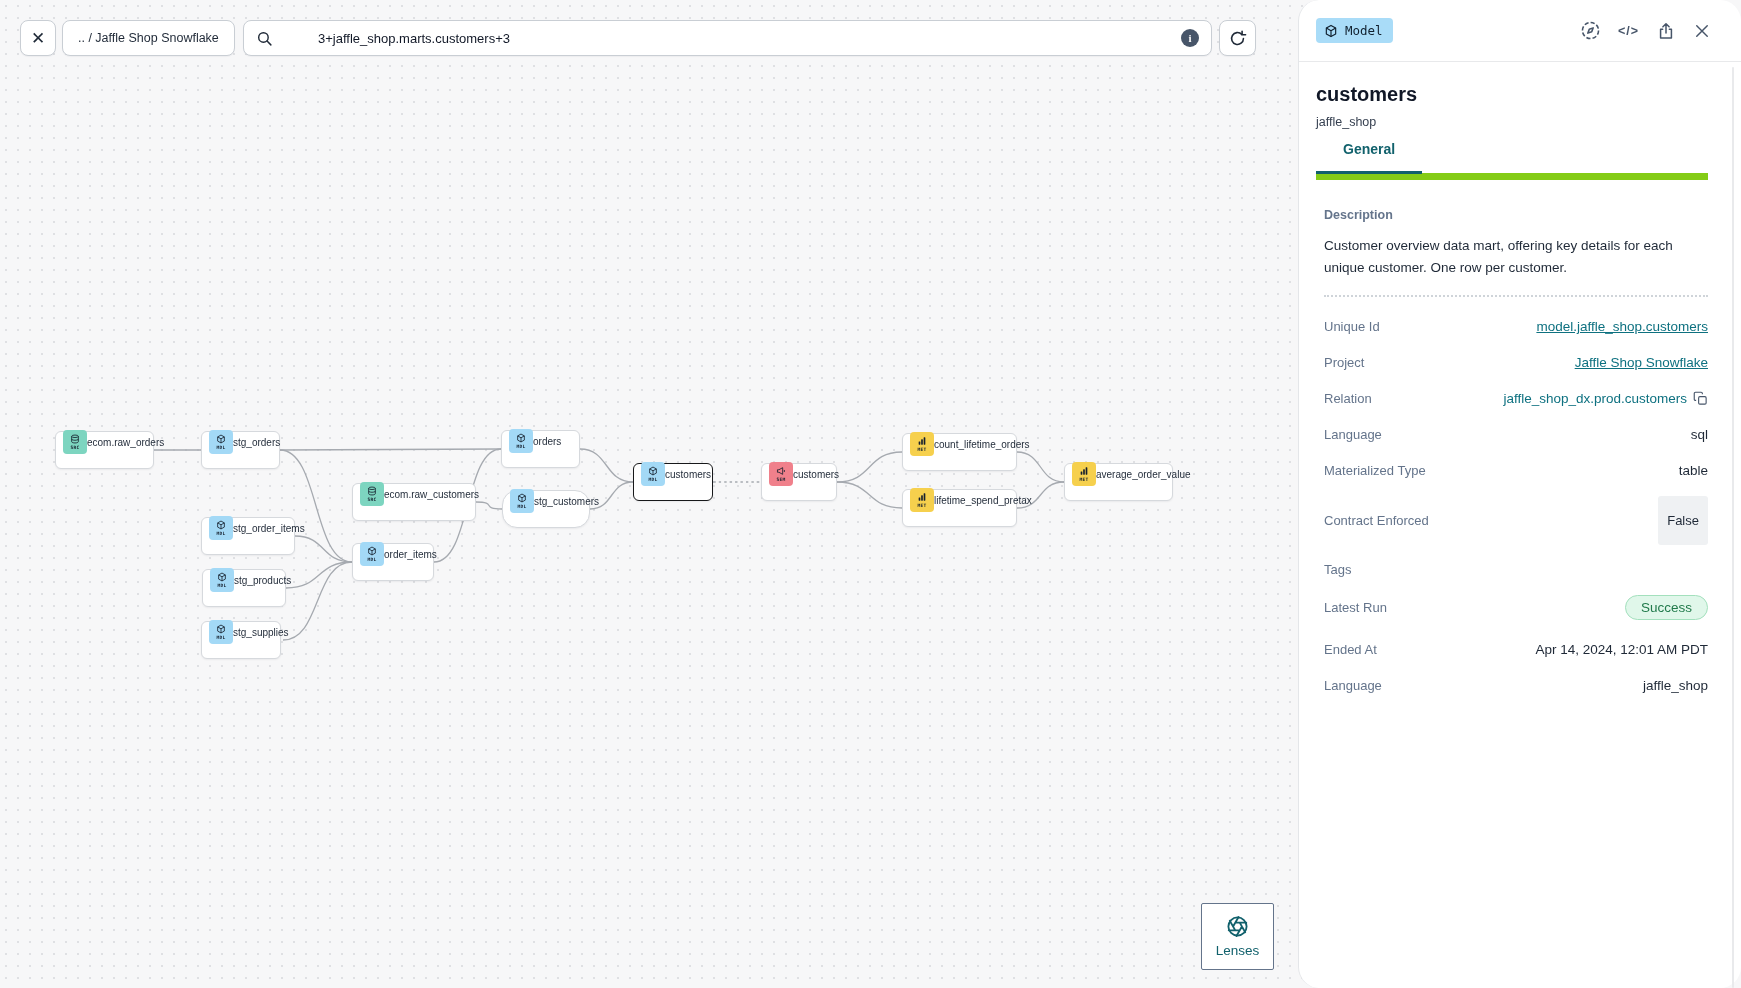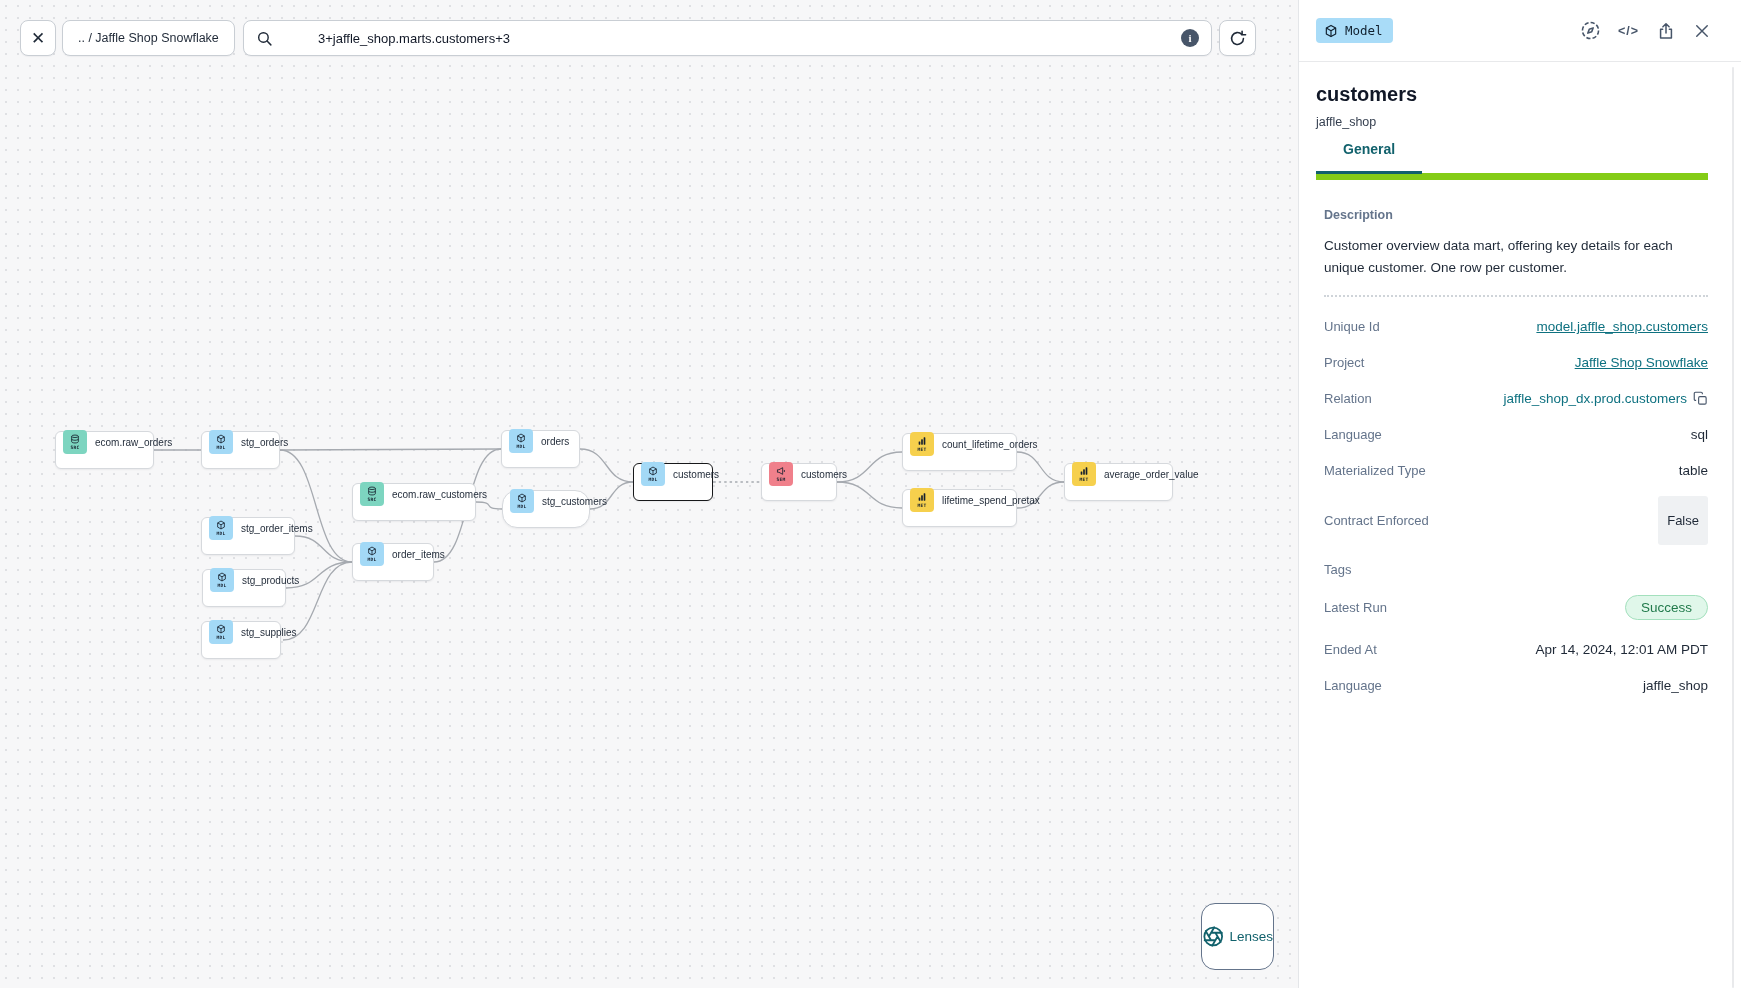--- a/index.html
+++ b/index.html
@@ -25,42 +25,42 @@
     box-shadow:0 1px 1px rgba(16,24,40,.04); }
   #searchbox input { flex:1; border:none; outline:none; font-size:13px;
     color:#111827; font-family:"Liberation Sans",sans-serif; background:transparent;margin-left:36px; }
   #btn-refresh { left:1219px; top:20px; width:37px; height:36px; }
   .info-dot { width:18px; height:18px; border-radius:50%; background:#475569;
     color:#fff; font-size:11px; font-weight:bold; display:flex; align-items:center;
     justify-content:center; font-family:"Liberation Serif",serif; flex:0 0 auto; cursor:pointer; }
 
   
   .node { position:absolute; height:38px; background:#fff; border:1px solid #d6d9dd;
-    border-radius:6px; display:flex; align-items:center; gap:8px; padding:0 10px 16px 7px;
+    border-radius:6px; display:flex; align-items:center; padding:0 10px 16px 7px;
     box-shadow:0 1px 2px rgba(16,24,40,.06); cursor:pointer; }
   .node.selected { border:1.8px solid #17181a; }
   .node .nlabel { font-size:10px; color:#1f2937; white-space:nowrap; }
   .nbadge { width:24px; height:24px; border-radius:4px; display:flex; flex-direction:column;
     align-items:center; justify-content:center; color:#16202e; flex:0 0 auto; }
   .nbadge svg { width:10px; height:10px; display:block; }
   .nbadge i { font-style:normal; font-size:4.6px; font-weight:bold; letter-spacing:.2px;
     font-family:"DejaVu Sans Mono",monospace; line-height:5px; margin-top:1px; }
   .t-MDL { background:#a3d9f6; } .t-SRC { background:#7dd5c0; }
   .t-SEM { background:#f0808b; } .t-MET { background:#f6d04d; }
 
   
   #lenses { position:absolute; left:1201px; top:903px; width:73px; height:67px;
-    background:#fff; border:1px solid #64748b; border-radius:14px; display:flex;
-    flex-direction:row; align-items:center; justify-content:center; gap:5px;
+    background:#fff; border:1px solid #64748b; border-radius:2px; display:flex;
+    flex-direction:column; align-items:center; justify-content:center; gap:5px;
     color:#11616c; cursor:pointer; }
   #lenses span { font-size:13.5px; }
 
   
   #panel { position:absolute; left:1298px; top:0; width:443px; height:988px;
-    background:#fff; border-left:1px solid #e4e6e9; }
+    background:#fff; border-left:1px solid #e4e6e9;border-radius:21px; }
   #panel-scroll-line { position:absolute; right:7px; top:67px; bottom:0; width:2px;
     background:#e9eaec; border-radius:2px; }
   #panel-header { height:62px; border-bottom:1px solid #e8e9eb; display:flex;
     align-items:center; justify-content:space-between; padding:0 30px 0 17px; }
   #model-badge { background:#a9dcf8; border-radius:4px; padding:5px 10px 5px 8px;
     display:flex; align-items:center; gap:7px; color:#11212f;
     font-family:"DejaVu Sans Mono",monospace; font-size:12.5px; }
   .hicons { display:flex; align-items:center; gap:17px; color:#475569; }
   .hicons .hic { cursor:pointer; display:flex; align-items:center; }
   .code-ic { font-size:12.5px; font-weight:bold; letter-spacing:1px; }

